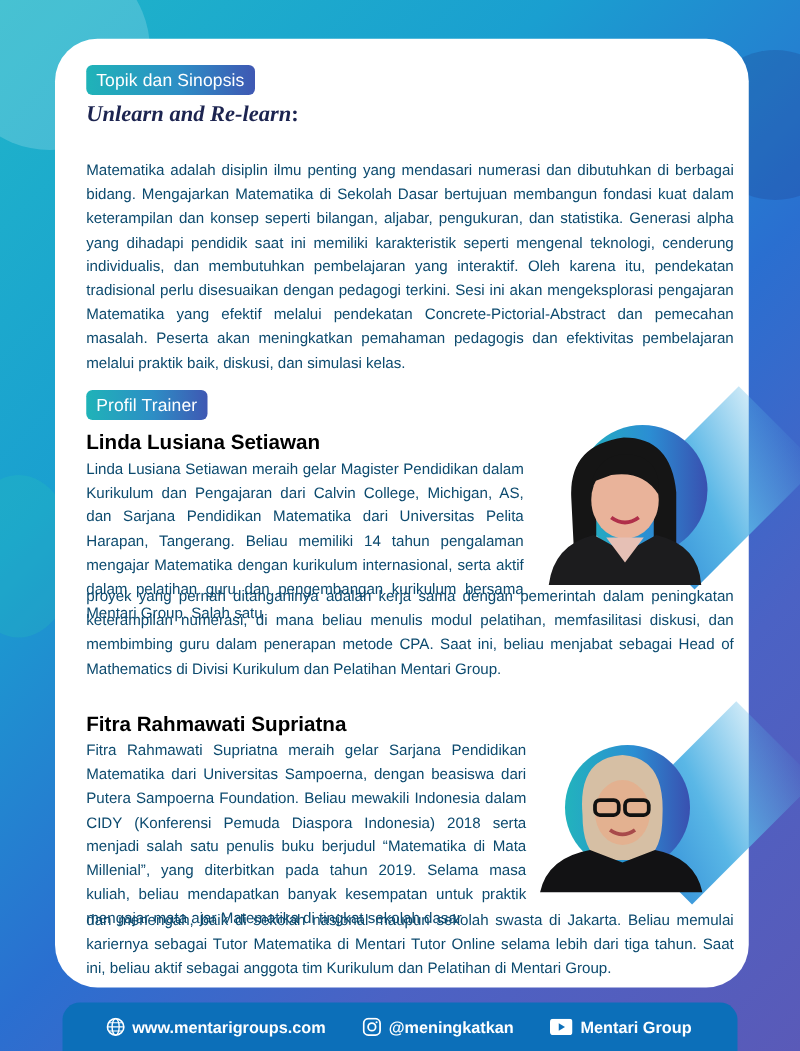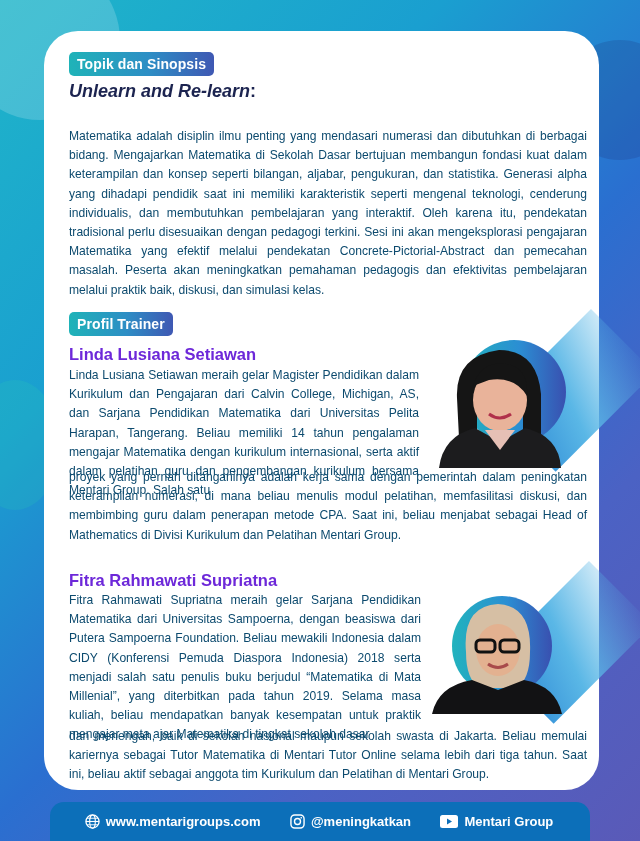--- a/index.html
+++ b/index.html
@@ -14,45 +14,46 @@
     position: absolute;
     left: 44px; top: 31px;
     width: 555px; height: 759px;
     background: #ffffff;
     border-radius: 34px;
   }
   .badge {
     position: absolute;
     display: inline-block;
     color: #ffffff;
-    font-weight: bold;
+    font-weight: normal;
     font-size: 14px;
     padding: 4px 8px;
     border-radius: 5px;
     background: linear-gradient(90deg, #1fb3b8 0%, #2d8ec5 55%, #3f58b3 100%);
     letter-spacing: 0.1px;
   }
   .title {
     position: absolute;
     color: #1c2450;
     font-weight: bold;
     font-size: 18px;
     line-height: 22px;
+    font-family: Liberation Serif, serif;
   }
   .title .italic { font-style: italic; }
   .para {
     position: absolute;
     color: #0c4a6e;
     font-size: 12.1px;
     line-height: 19.2px;
     text-align: justify;
   }
   .name {
     position: absolute;
-    color: #6d28d9;
+    color: #000000;
     font-weight: bold;
     font-size: 16.5px;
   }
   .photo-wrap { position: absolute; width: 150px; height: 150px; }
   .beam {
     position: absolute;
     width: 90px; height: 140px;
     background: linear-gradient(200deg, rgba(255,255,255,0) 0%, #5ab7e6 55%, #2a86d4 100%);
     transform: rotate(45deg);
     transform-origin: 0 100%;

